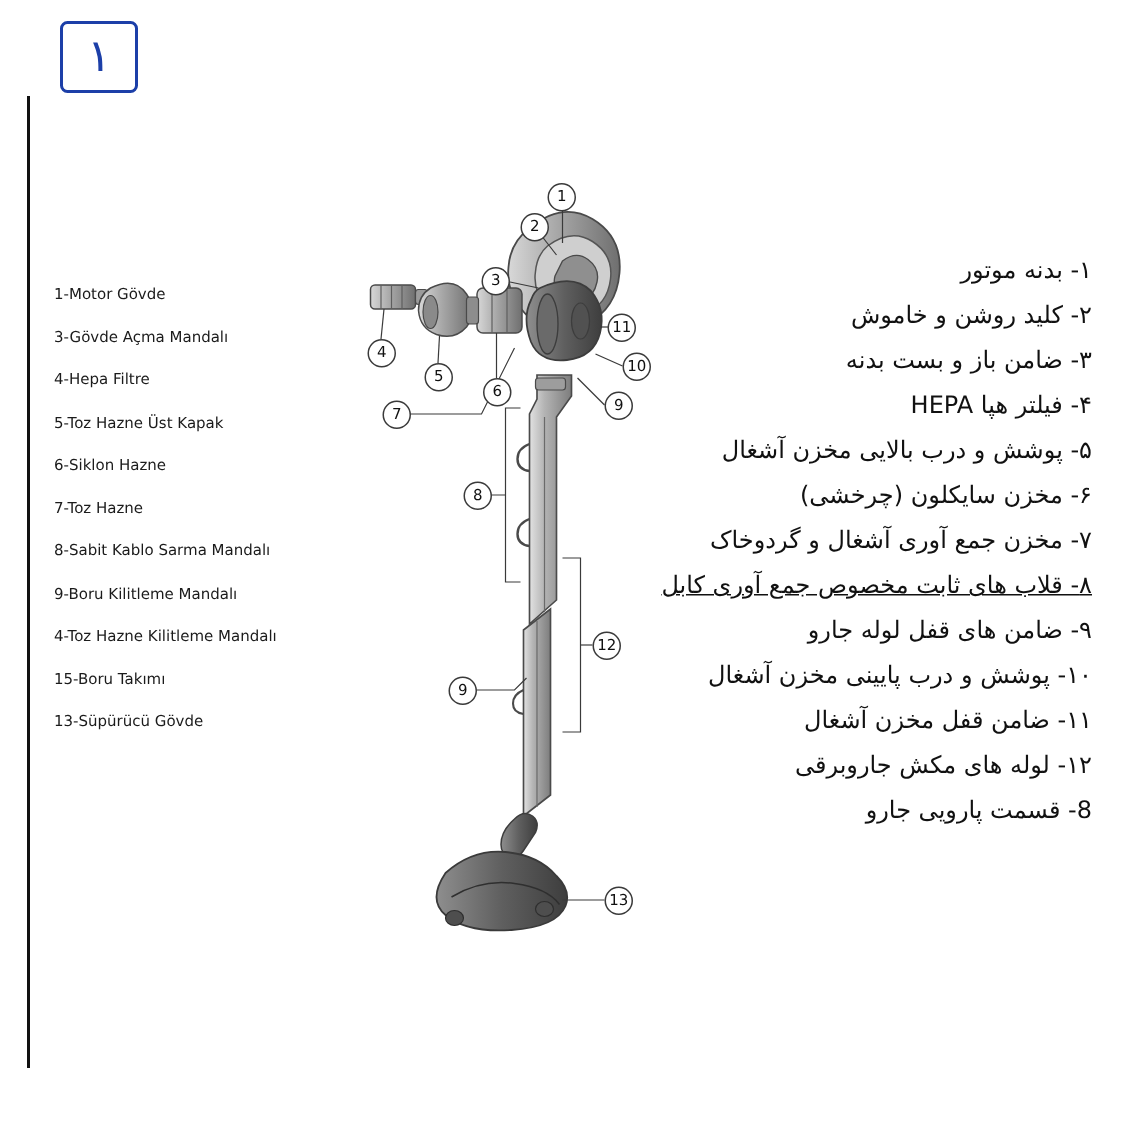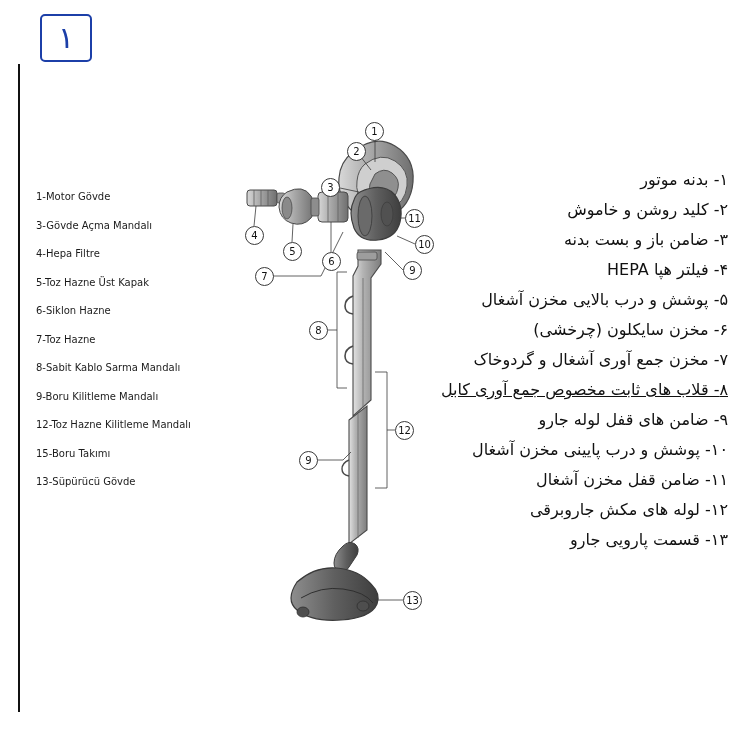--- a/index.html
+++ b/index.html
@@ -121,39 +121,39 @@
 
   <div class="tr-list">
     <div class="tr-item">1-Motor Gövde</div>
     <div class="tr-item">3-Gövde Açma Mandalı</div>
     <div class="tr-item">4-Hepa Filtre</div>
     <div class="tr-item">5-Toz Hazne Üst Kapak</div>
     <div class="tr-item">6-Siklon Hazne</div>
     <div class="tr-item">7-Toz Hazne</div>
     <div class="tr-item">8-Sabit Kablo Sarma Mandalı</div>
     <div class="tr-item">9-Boru Kilitleme Mandalı</div>
-    <div class="tr-item">12-Toz Hazne Kilitleme Mandalı</div>
+    <div class="tr-item">4-Toz Hazne Kilitleme Mandalı</div>
     <div class="tr-item">15-Boru Takımı</div>
     <div class="tr-item">13-Süpürücü Gövde</div>
   </div>
 
   <div class="fa-list">
     <div class="fa-item">۱- بدنه موتور</div>
     <div class="fa-item">۲- کلید روشن و خاموش</div>
     <div class="fa-item">۳- ضامن باز و بست بدنه</div>
     <div class="fa-item">۴- فیلتر هپا HEPA</div>
     <div class="fa-item">۵- پوشش و درب بالایی مخزن آشغال</div>
     <div class="fa-item">۶- مخزن سایکلون (چرخشی)</div>
     <div class="fa-item">۷- مخزن جمع آوری آشغال و گردوخاک</div>
     <div class="fa-item two-line">۸- قلاب های ثابت مخصوص جمع آوری کابل</div>
     <div class="fa-item">۹- ضامن های قفل لوله جارو</div>
     <div class="fa-item">۱۰- پوشش و درب پایینی مخزن آشغال</div>
     <div class="fa-item">۱۱- ضامن قفل مخزن آشغال</div>
     <div class="fa-item">۱۲- لوله های مکش جاروبرقی</div>
-    <div class="fa-item">۱۳- قسمت پارویی جارو</div>
+    <div class="fa-item">8- قسمت پارویی جارو</div>
   </div>
 
   <div class="diagram">
 
     <svg width="290" height="540" viewBox="0 0 290 540">
       <defs>
         <linearGradient id="gmetal" x1="0" y1="0" x2="1" y2="0">
           <stop offset="0%" stop-color="#d8d8d8"></stop>
           <stop offset="45%" stop-color="#a6a6a6"></stop>
           <stop offset="100%" stop-color="#6f6f6f"></stop>

